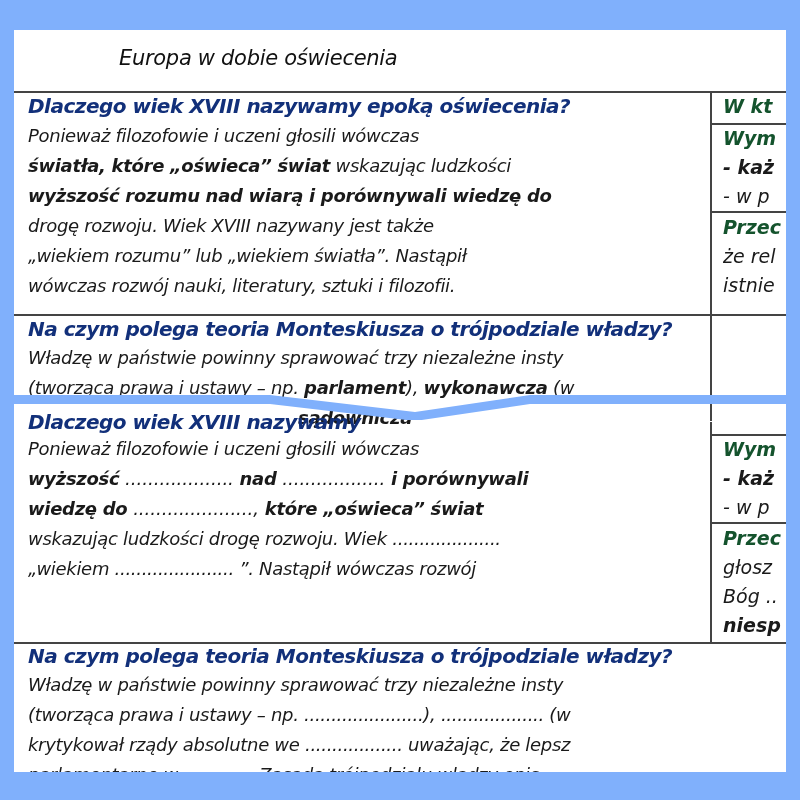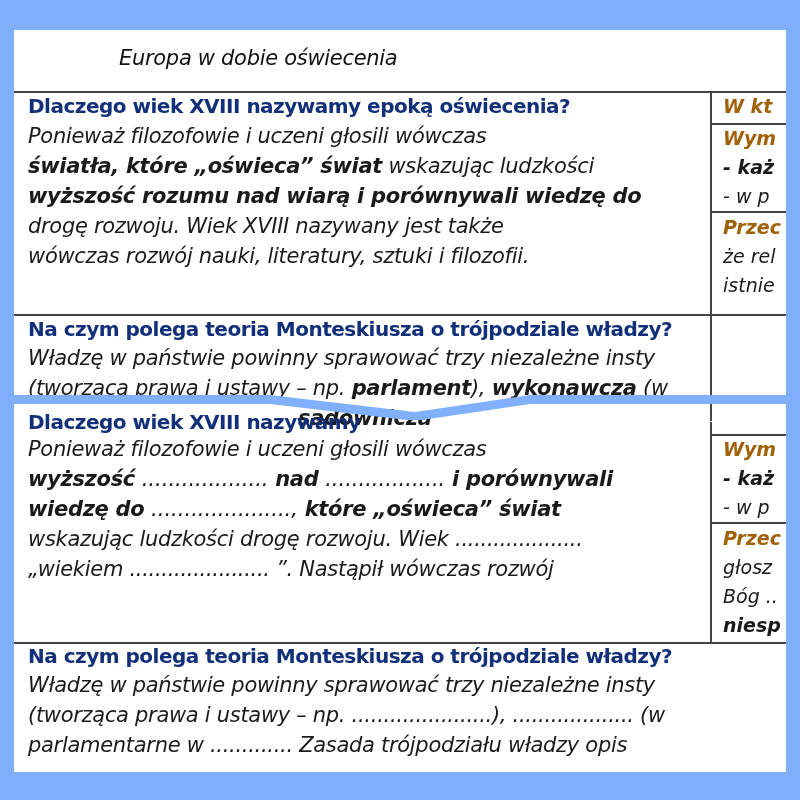--- a/index.html
+++ b/index.html
@@ -14,33 +14,33 @@
       background: #ffffff; overflow: hidden;
     }
     .title {
       position: absolute; left: 105px; top: 16px;
       font-size: 21px; font-style: italic; color: #111;
       letter-spacing: -0.3px;
     }
     .hline { position: absolute; height: 2px; background: #444; }
     .vline { position: absolute; width: 2px; background: #444; }
     .q {
-      position: absolute; color: #12307a; font-weight: bold; 
+      position: absolute; color: #12307a; font-weight: bold; font-style: italic;
       font-size: 20px; white-space: nowrap; letter-spacing: -0.5px;
     }
     .body-text {
-      position: absolute; color: #1a1a1a; font-style: italic; font-size: 21px;
+      position: absolute; color: #1a1a1a; font-style: italic; font-size: 18px;
       line-height: 30px; white-space: nowrap; letter-spacing: -0.3px;
     }
     .body-text b { font-weight: bold; }
     .side {
       position: absolute; font-size: 19px; font-style: italic; white-space: nowrap;
       line-height: 29px; color: #1a1a1a;
     }
-    .side .sq { color: #a16207; font-weight: bold; }
+    .side .sq { color: #14532d; font-weight: bold; }
     .side b { font-weight: bold; text-align: center; }
     .band {
       position: absolute; left: 0; width: 800px;
     }
     .blank { letter-spacing: 0px; }
   </style>
 </head>
 <body>
 
 <div class="page">
@@ -52,20 +52,21 @@
   <div class="hline" style="left:696px; top:93px; width:76px;"></div>
   <div class="hline" style="left:696px; top:181px; width:76px;"></div>
   <div class="hline" style="left:0; top:284px; width:772px;"></div>
 
   <div class="q" style="left:14px; top:64px;">Dlaczego wiek XVIII nazywamy epoką oświecenia?</div>
   <div class="body-text" style="left:14px; top:91px;">
     <div>Ponieważ filozofowie i uczeni głosili wówczas</div>
     <div><b>światła, które „oświeca” świat</b><span> wskazując ludzkości</span></div>
     <div><b>wyższość rozumu nad wiarą i porównywali wiedzę do</b></div>
     <div>drogę rozwoju. Wiek XVIII nazywany jest także</div>
+    <div>„wiekiem rozumu” lub „wiekiem światła”. Nastąpił</div>
     <div>wówczas rozwój nauki, literatury, sztuki i filozofii.</div>
   </div>
 
   <div class="side" style="left:709px; top:62px;">
     <div class="sq">W kt</div>
   </div>
   <div class="side" style="left:709px; top:94px;">
     <div class="sq">Wym</div>
     <div><b>- każ</b></div>
     <div>- w p</div>
@@ -106,20 +107,21 @@
     <div class="sq">Przec</div>
     <div>głosz</div>
     <div>Bóg ..</div>
     <div><b>niesp</b></div>
   </div>
 
   <div class="q" style="left:14px; top:614px;">Na czym polega teoria Monteskiusza o trójpodziale władzy?</div>
   <div class="body-text" style="left:14px; top:640px;">
     <div>Władzę w państwie powinny sprawować trzy niezależne insty</div>
     <div>(tworząca prawa i ustawy – np. ......................), ................... (w</div>
+    <div>krytykował rządy absolutne we .................. uważając, że lepsz</div>
     <div>parlamentarne w ............. Zasada trójpodziału władzy opis</div>
   </div>
 </div>
 
 <div style="position:absolute; left:786px; top:0; width:14px; height:800px; background:#80b0fc;"></div>
 
 <div style="position:absolute; left:0; top:772px; width:800px; height:28px; background:#80b0fc;"></div>
 
 <svg class="band" style="top:390px; height:30px;" width="800" height="30" viewBox="0 0 800 30">
   <polygon points="0,5 270,5 415,22 530,5 800,5 800,14 530,14 415,31 270,14 0,14" fill="#80b0fc"></polygon>

